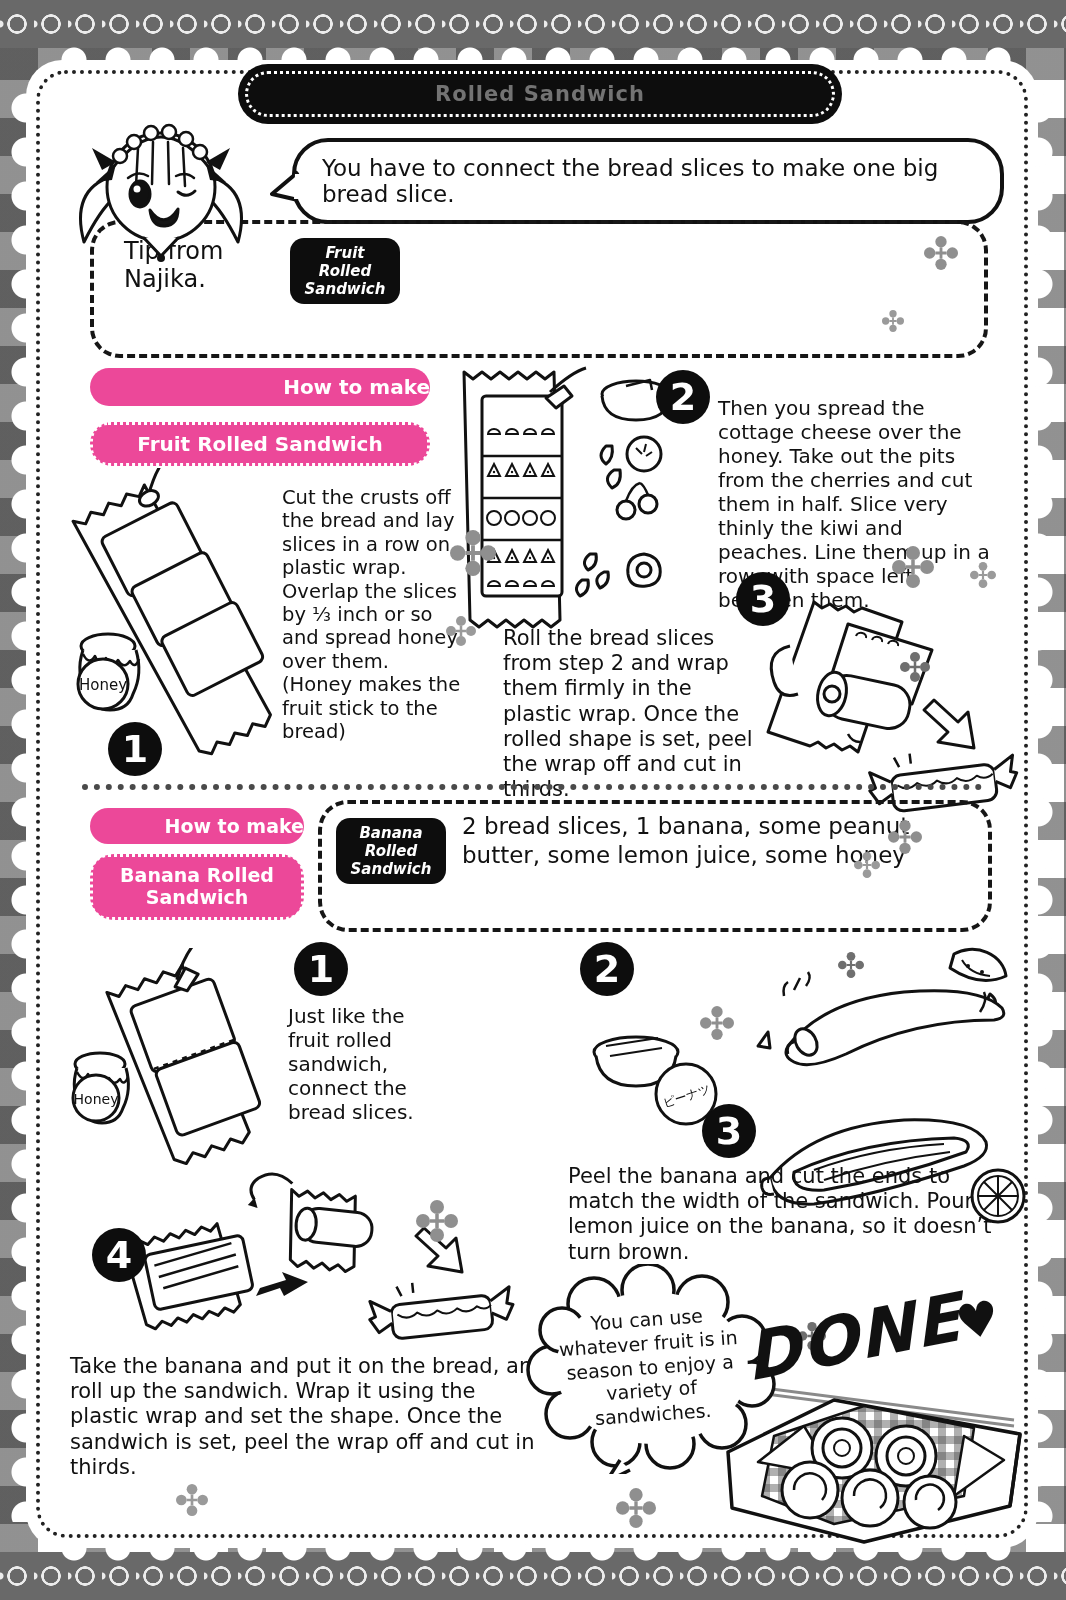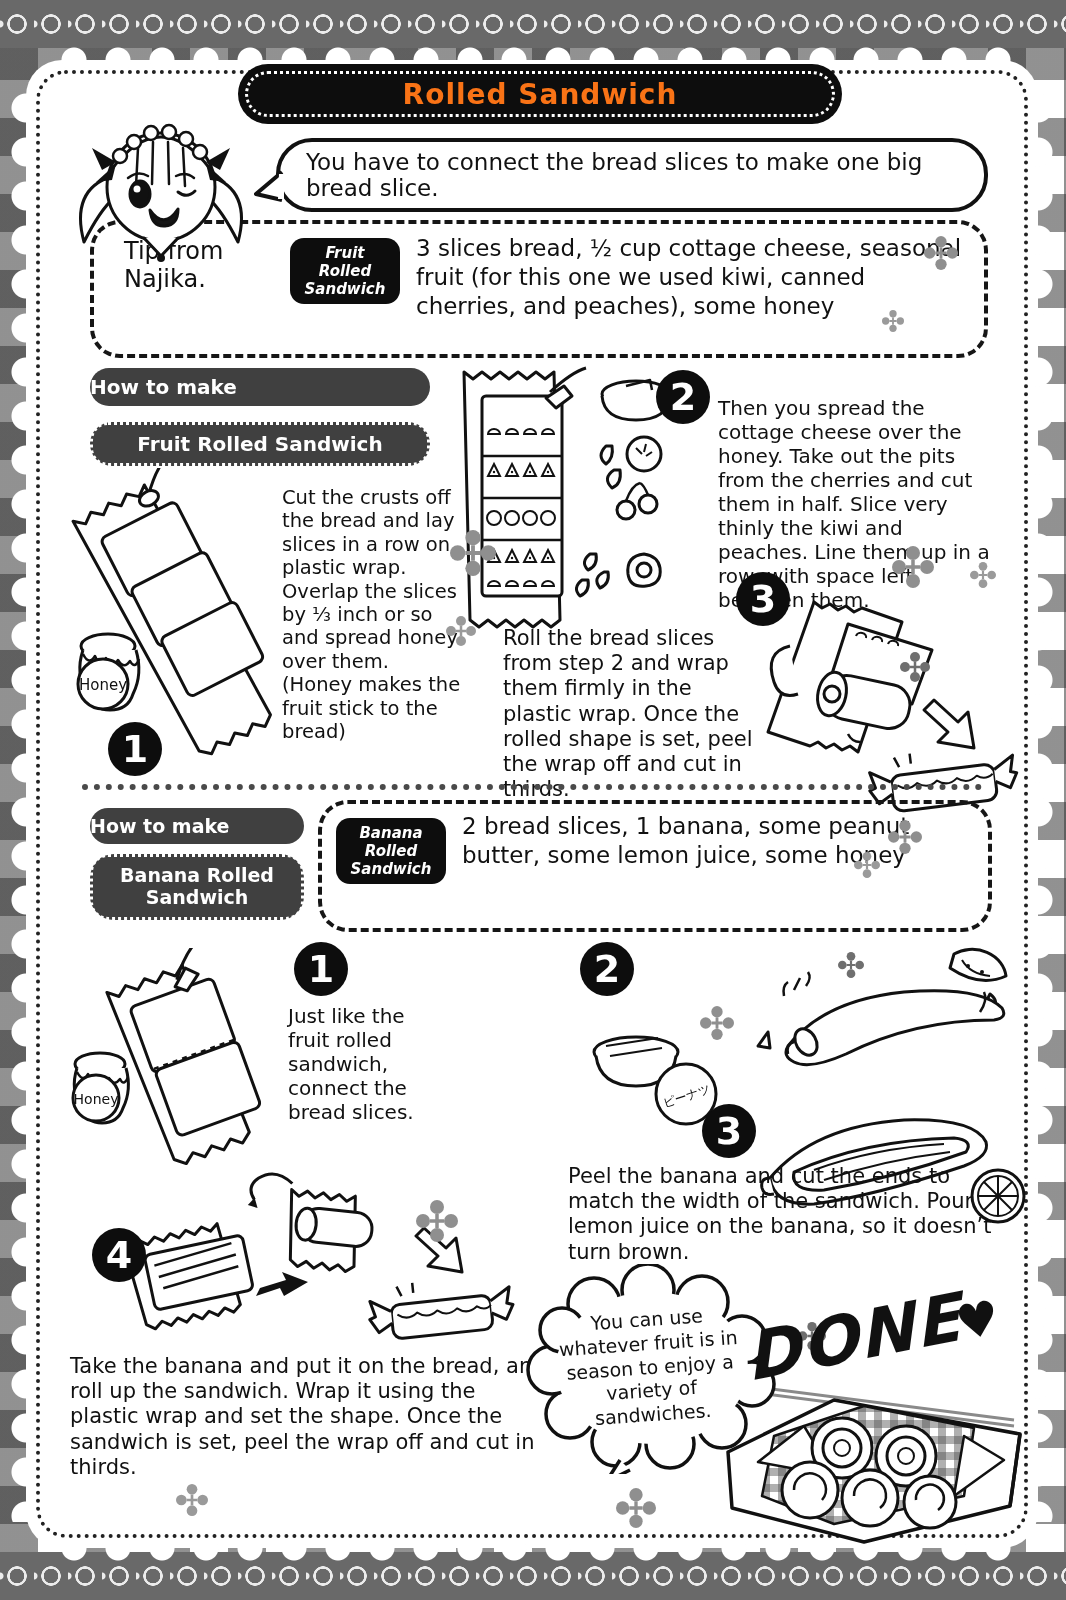--- a/index.html
+++ b/index.html
@@ -23,33 +23,33 @@
   .panel{position:absolute;left:26px;top:60px;width:1012px;height:1488px;background:#fff;border-radius:36px;}
   .scallop{position:absolute;background-repeat:repeat;}
   .sc-left{left:-15px;top:26px;bottom:26px;width:30px;background-image:radial-gradient(circle at 15px 22px,#fff 14px,transparent 15px);background-size:30px 44px;background-repeat:repeat-y;}
   .sc-right{right:-15px;top:26px;bottom:26px;width:30px;background-image:radial-gradient(circle at 15px 22px,#fff 14px,transparent 15px);background-size:30px 44px;background-repeat:repeat-y;}
   .sc-top{top:-13px;left:26px;right:26px;height:26px;background-image:radial-gradient(circle at 22px 13px,#fff 12px,transparent 13px);background-size:44px 26px;background-repeat:repeat-x;}
   .sc-bottom{bottom:-13px;left:26px;right:26px;height:26px;background-image:radial-gradient(circle at 22px 13px,#fff 12px,transparent 13px);background-size:44px 26px;background-repeat:repeat-x;}
   .trim{position:absolute;left:10px;top:10px;right:10px;bottom:10px;border:4px dotted #222;border-radius:30px;pointer-events:none;}
   
   .banner{position:absolute;left:212px;top:4px;width:604px;height:60px;background:#0d0d0d;border-radius:30px;}
   .banner .inner{position:absolute;left:7px;top:7px;right:7px;bottom:7px;border:3px dotted #fff;border-radius:24px;
-    display:flex;align-items:center;justify-content:center;color:#f97316;font-size:28px;font-weight:bold;letter-spacing:1px;}
-  
-  .bubble{position:absolute;left:250px;top:78px;width:712px;height:74px;border:4px solid #111;border-radius:36px;background:#fff;
+    display:flex;align-items:center;justify-content:center;color:#737373;font-size:21px;font-weight:bold;letter-spacing:1px;}
+  
+  .bubble{position:absolute;left:266px;top:78px;width:712px;height:86px;border:4px solid #111;border-radius:36px;background:#fff;
     display:flex;align-items:center;padding:18px 26px;box-sizing:border-box;font-size:23px;line-height:1.15;}
   .bubble-tail{position:absolute;left:-26px;top:26px;}
   
   .dashbox{position:absolute;border:4px dashed #161616;border-radius:30px;background:transparent;}
   .tip-label{position:absolute;left:30px;top:14px;width:170px;font-size:24px;line-height:1.15;}
   .badge{position:absolute;background:#0d0d0d;color:#fff;border-radius:14px;text-align:center;
     font-style:italic;font-weight:bold;font-size:15px;line-height:1.2;padding:6px 8px;box-sizing:border-box;}
   .ingr{position:absolute;font-size:23px;line-height:1.25;}
   
-  .pill{position:absolute;background:#404040;border-radius:24px;color:#fff;display:flex;align-items:center;justify-content:flex-start;
+  .pill{position:absolute;background:#ec4899;border-radius:24px;color:#fff;display:flex;align-items:center;justify-content:flex-end;
     font-weight:bold;}
   .pill .dotted-in{border:3px dotted #fff;border-radius:18px;width:100%;height:100%;display:flex;align-items:center;justify-content:center;box-sizing:border-box;text-align:center;line-height:1.15;}
   
   .stepnum{position:absolute;width:54px;height:54px;background:#0d0d0d;color:#fff;border-radius:50%;
     display:flex;align-items:center;justify-content:center;font-size:38px;font-weight:bold;z-index:5;}
   .steptext{position:absolute;font-size:19.5px;line-height:1.2;}
   .divider{position:absolute;border-top:6px dotted #4a4a4a;}
   
   .cloud-text{position:absolute;left:26px;top:44px;width:200px;text-align:center;font-size:19px;line-height:1.25;transform:rotate(-4deg);}
   .done{position:absolute;font-size:66px;font-weight:bold;font-style:italic;letter-spacing:2px;transform:rotate(-11deg) skewX(-8deg);z-index:6;}
@@ -110,21 +110,20 @@
       <svg class="bubble-tail" width="30" height="42" viewBox="0 0 30 42">
         <path d="M28,4 L2,26 L28,32" fill="#fff" stroke="#111" stroke-width="4" stroke-linejoin="round"></path>
         <path d="M28,6 L27,31" stroke="#fff" stroke-width="6"></path>
       </svg>
       <span>You have to connect the bread slices to make one big bread slice.</span>
     </div>
 
     <div class="dashbox" style="left:64px;top:160px;width:890px;height:130px;">
       <div class="tip-label">Tip from Najika.</div>
       <div class="badge" style="left:196px;top:14px;width:110px;">Fruit Rolled Sandwich</div>
-      <div class="ingr" style="left:322px;top:10px;width:548px;">3 slices bread, ½ cup cottage cheese, seasonal fruit (for this one we used kiwi, canned cherries, and peaches), some honey</div>
     </div>
 
     <div class="pill" style="left:64px;top:308px;width:340px;height:38px;font-size:20px;">
       <span>How to make</span>
     </div>
     <div class="pill" style="left:64px;top:362px;width:340px;height:44px;font-size:20px;">
       <div class="dotted-in">Fruit Rolled Sandwich</div>
     </div>
 
     <svg class="abs" style="left:30px;top:408px;" width="236" height="306" viewBox="0 0 236 306">

